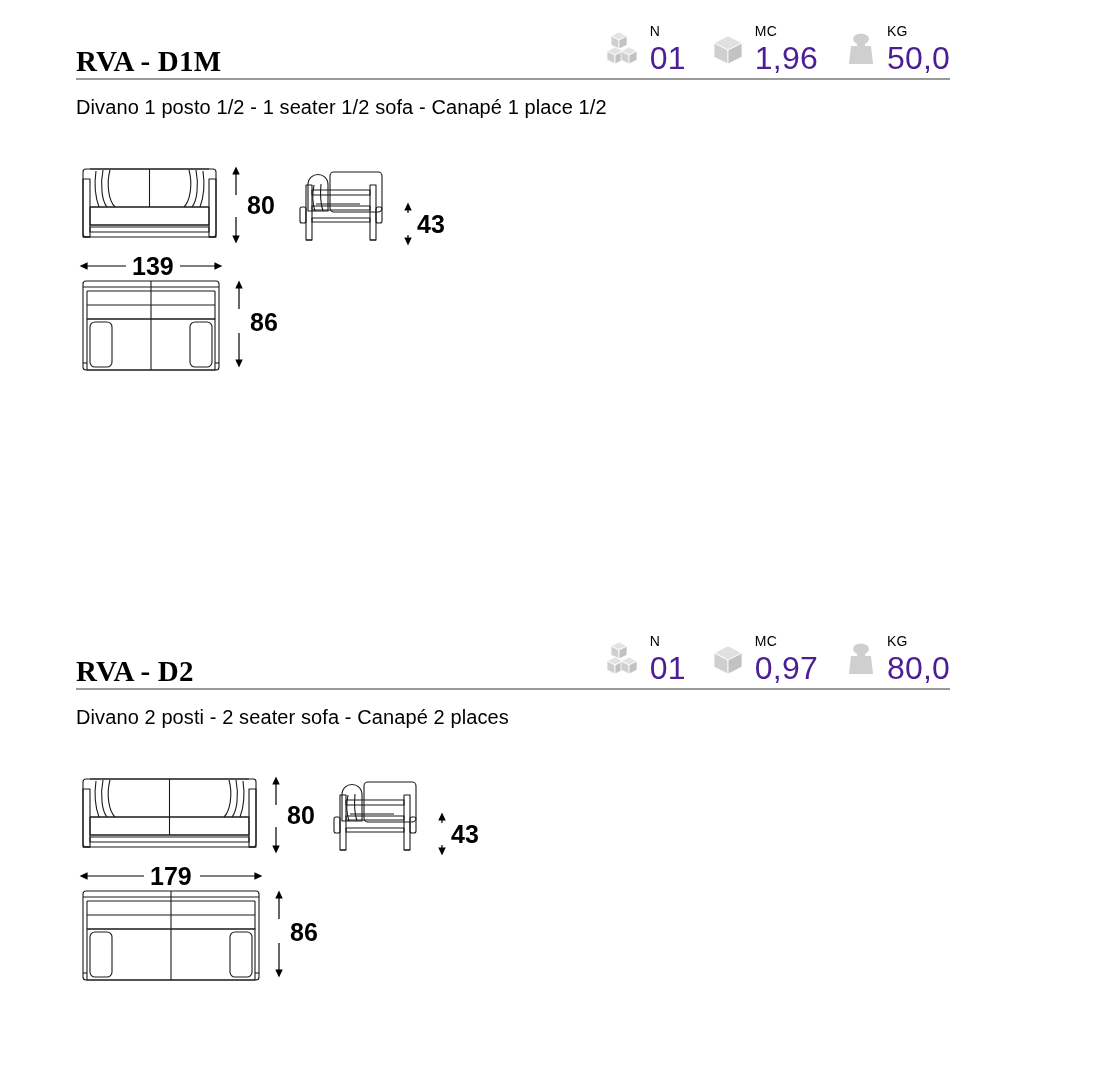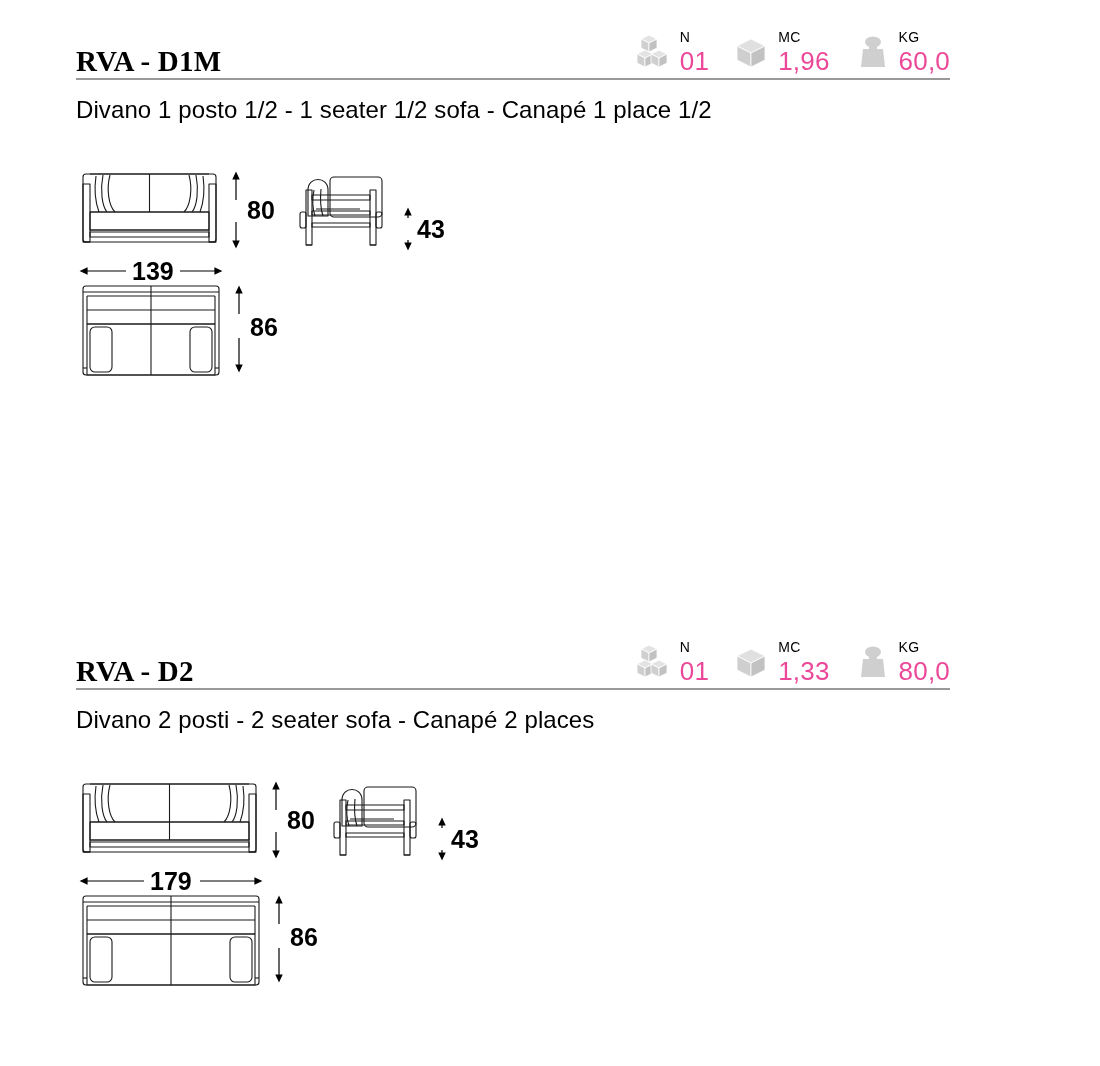--- a/index.html
+++ b/index.html
@@ -69,36 +69,36 @@
     flex-direction: column;
     line-height: 1;
   }
   .spec-label {
     font-size: 14px;
     letter-spacing: 0.3px;
     margin-bottom: 4px;
     color: #000;
   }
   .spec-value {
-    font-size: 26px;
+    font-size: 32px;
     letter-spacing: 0.2px;
-    color: #ec4899;
+    color: #4c1d95;
   }
 
   .header-rule {
     margin-left: 76px;
     width: 874px;
     height: 2px;
     background: #9a9a9a;
   }
 
   .product-desc {
     margin-left: 76px;
     margin-top: 16px;
-    font-size: 24px;
+    font-size: 20px;
     letter-spacing: 0.1px;
     white-space: nowrap;
   }
 
   
   .drawings {
     position: relative;
     margin-top: 20px;
     height: 240px;
     font-weight: bold;
@@ -169,21 +169,21 @@
         <span class="spec-icon">
           <svg width="34" height="38" viewBox="0 0 34 38">
             <g fill="#cfcfcf">
               <ellipse cx="17" cy="9" rx="8" ry="5.5"></ellipse>
               <path d="M13,12 L21,12 L21,16 L27,16 L29,34 L5,34 L7,16 L13,16 Z"></path>
             </g>
           </svg>
         </span>
         <span class="spec-text">
           <span class="spec-label">KG</span>
-          <span class="spec-value">60,0</span>
+          <span class="spec-value">50,0</span>
         </span>
       </div>
 
     </div>
   </div>
 
   <div class="header-rule"></div>
 
   <div class="product-desc">Divano 1 posto 1/2 - 1 seater 1/2 sofa - Canapé 1 place 1/2</div>
 
@@ -350,21 +350,21 @@
           <svg width="34" height="38" viewBox="0 0 34 38">
             <g stroke="#ffffff" stroke-width="0.8">
               <polygon points="16,6 30,13 16,20 2,13" fill="#e0e0e0"></polygon>
               <polygon points="2,13 16,20 16,34 2,27" fill="#cfcfcf"></polygon>
               <polygon points="30,13 30,27 16,34 16,20" fill="#c2c2c2"></polygon>
             </g>
           </svg>
         </span>
         <span class="spec-text">
           <span class="spec-label">MC</span>
-          <span class="spec-value">1,33</span>
+          <span class="spec-value">0,97</span>
         </span>
       </div>
 
       <div class="spec-item">
         <span class="spec-icon">
           <svg width="34" height="38" viewBox="0 0 34 38">
             <g fill="#cfcfcf">
               <ellipse cx="17" cy="9" rx="8" ry="5.5"></ellipse>
               <path d="M13,12 L21,12 L21,16 L27,16 L29,34 L5,34 L7,16 L13,16 Z"></path>
             </g>

